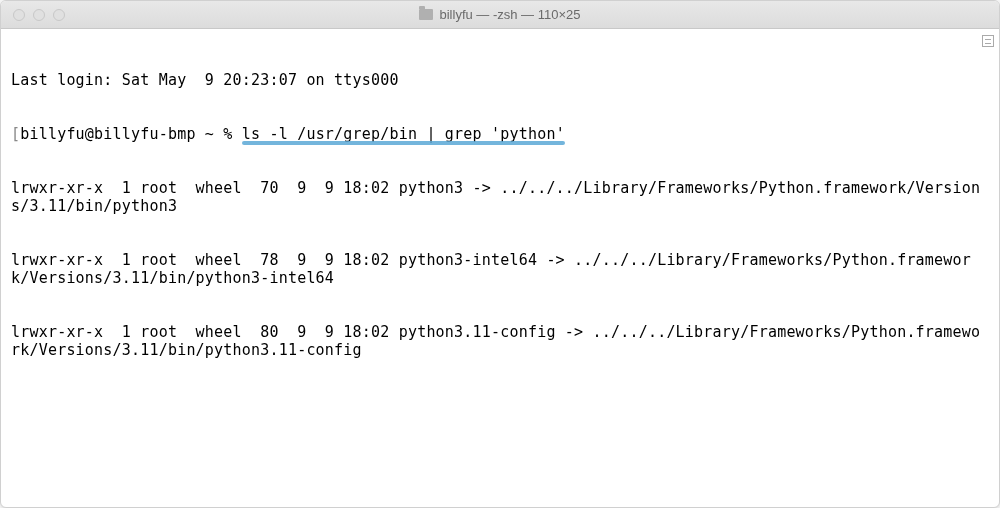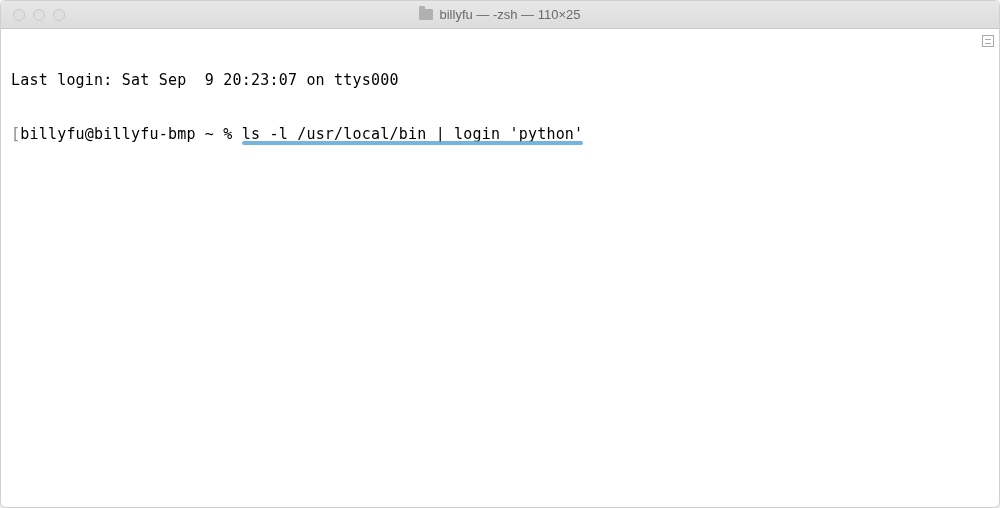--- a/index.html
+++ b/index.html
@@ -126,22 +126,25 @@
     </div>
     <div class="title-text">
       <span class="folder-icon"></span>
       <span>billyfu — -zsh — 110×25</span>
     </div>
   </div>
 
   <div class="ruler-indicator"></div>
 
   <div class="terminal-body">
-    <div class="line"><span>Last login: Sat Sep  9 20:23:07 on ttys000</span></div>
-    <div class="line"><span class="bracket">[</span><span>billyfu@billyfu-bmp ~ % </span><span class="hl">ls -l /usr/local/bin | login 'python'</span></div>
+    <div class="line"><span>Last login: Sat May  9 20:23:07 on ttys000</span></div>
+    <div class="line"><span class="bracket">[</span><span>billyfu@billyfu-bmp ~ % </span><span class="hl">ls -l /usr/grep/bin | grep 'python'</span></div>
+    <div class="line"><span>lrwxr-xr-x  1 root  wheel  70  9  9 18:02 python3 -&gt; ../../../Library/Frameworks/Python.framework/Versions/3.11/bin/python3</span></div>
+    <div class="line"><span>lrwxr-xr-x  1 root  wheel  78  9  9 18:02 python3-intel64 -&gt; ../../../Library/Frameworks/Python.framework/Versions/3.11/bin/python3-intel64</span></div>
+    <div class="line"><span>lrwxr-xr-x  1 root  wheel  80  9  9 18:02 python3.11-config -&gt; ../../../Library/Frameworks/Python.framework/Versions/3.11/bin/python3.11-config</span></div>
     
     
     
     
     
     
     
     
     
   </div>

